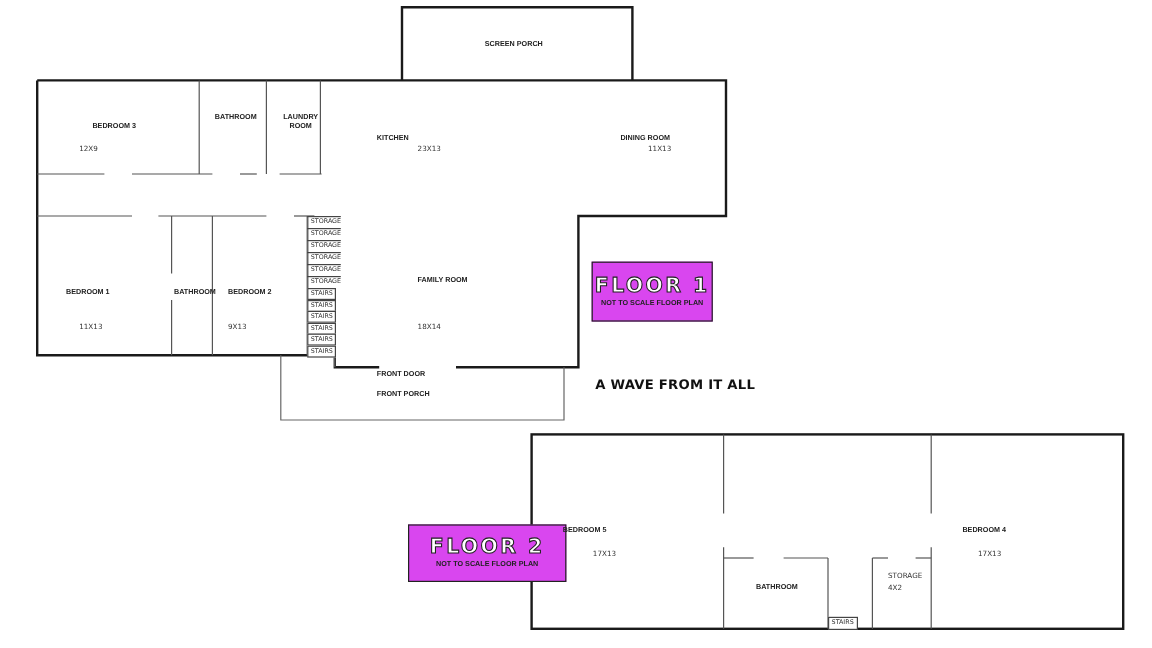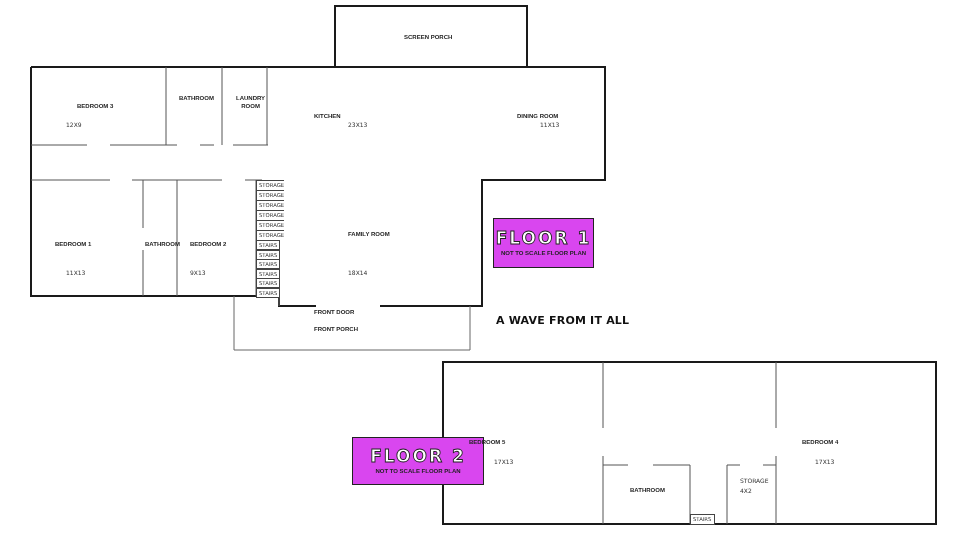--- a/index.html
+++ b/index.html
@@ -113,21 +113,21 @@
 <div class="cell" style="left:256px; top:268.5px; width:24px;">STAIRS</div>
 <div class="cell" style="left:256px; top:278px; width:24px;">STAIRS</div>
 <div class="cell" style="left:256px; top:287.5px; width:24px;">STAIRS</div>
 
 <div class="floorbox" style="left:493px; top:218px; width:101px; height:50px;">
   <div class="floortitle">FLOOR 1</div>
   <div class="floorsub">NOT TO SCALE FLOOR PLAN</div>
 </div>
 <div class="tagline" style="left:496px; top:284px;margin-top:30px;">A WAVE FROM IT ALL</div>
 
-<div class="floorbox" style="left:352px; top:437px; width:132px; height:48px;">
+<div class="floorbox" style="left:340px; top:437px; width:132px; height:48px;">
   <div class="floortitle" style="margin-top:9px;">FLOOR 2</div>
   <div class="floorsub">NOT TO SCALE FLOOR PLAN</div>
 </div>
 
 <div class="lbl" style="left:469px; top:439px;">BEDROOM 5</div>
 <div class="dim" style="left:494px; top:458px;">17X13</div>
 
 <div class="lbl" style="left:802px; top:439px;">BEDROOM 4</div>
 <div class="dim" style="left:815px; top:458px;">17X13</div>
 

